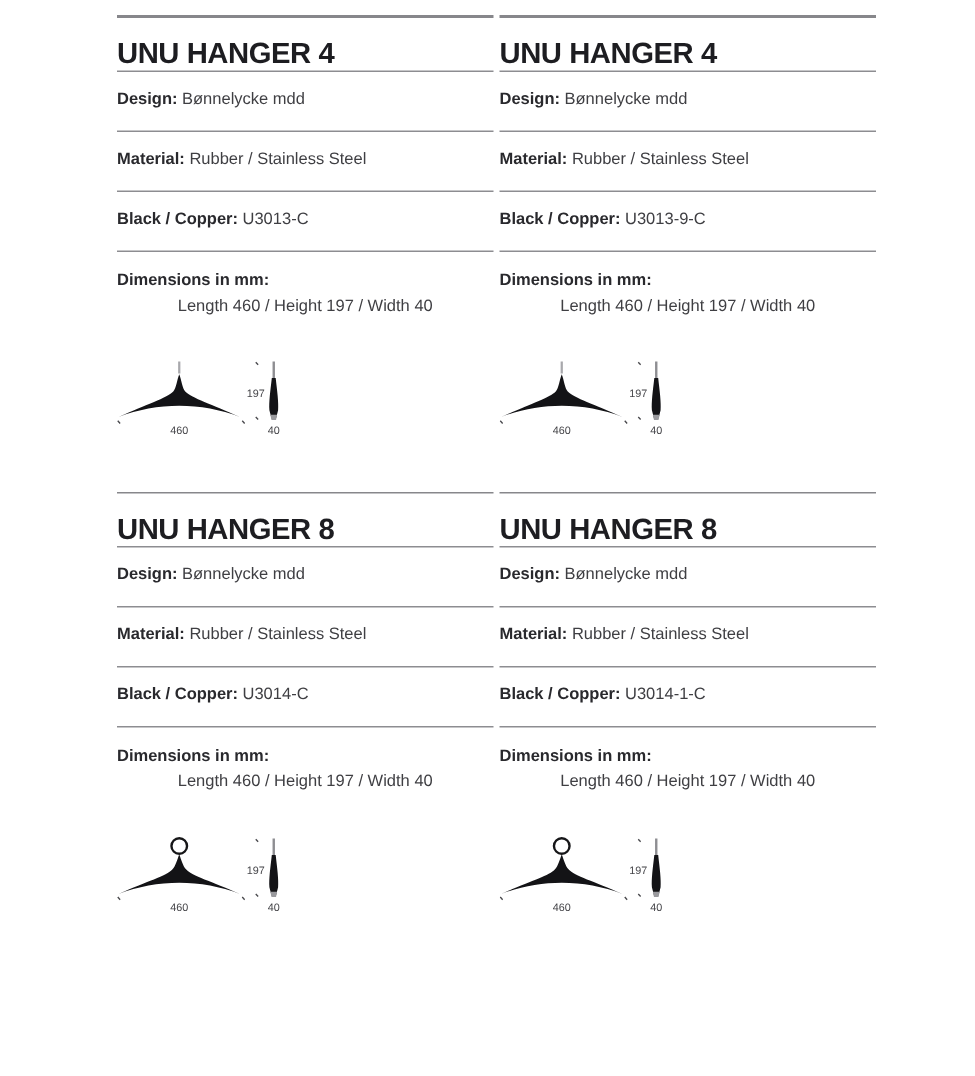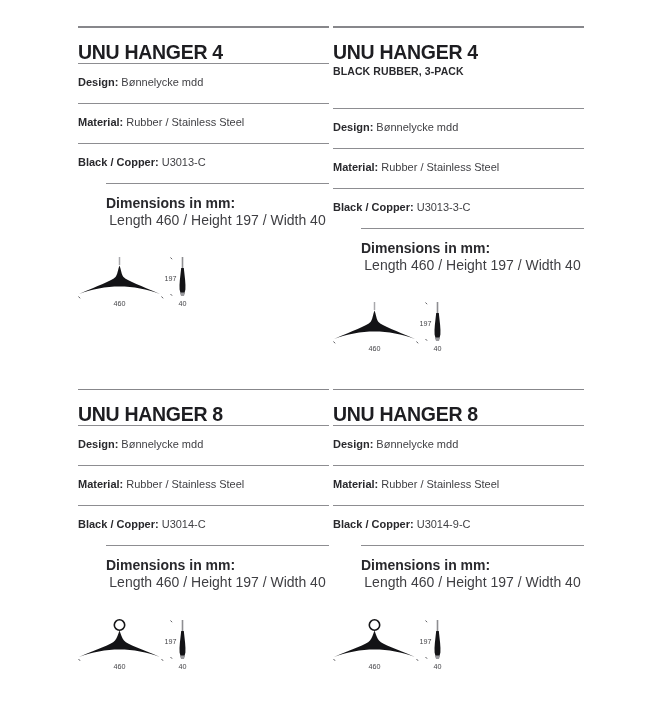--- a/index.html
+++ b/index.html
@@ -1,20 +1,20 @@
 <!DOCTYPE html>
 <html><head>
 <meta charset="utf-8">
 <style>
   html,body { margin:0; padding:0; background:#ffffff; }
   .page {
     position:relative;
     width:650px; height:717px;
     box-sizing:border-box;
-    padding:26px 0 0 78px;
+    padding:10px 0 0 78px;
     background:#ffffff;
     font-family:"Liberation Sans", sans-serif;
     overflow:hidden;
   }
   .grid {
     display:grid;
     grid-template-columns:251px 251px;
     column-gap:4px;
     row-gap:33px;
   }
@@ -36,23 +36,22 @@
     border-top:1.4px solid #8d8d91;
     padding:12px 0 14px;
     font-size:11px; line-height:13px;
     white-space:nowrap;
   }
   .spec-label { font-weight:700; color:#29292d; margin-right:3px; }
   .spec-value { font-weight:400; color:#3f3f43;text-align:center; }
   .dims {
     border-top:1.4px solid #8d8d91;
     padding-top:11px;
-    font-size:14px; line-height:17px;
+    font-size:11px; line-height:17px;
     white-space:nowrap;
-    margin-left:28px;
   }
   .dims .spec-label { display:block; }
   .dims .spec-value { display:block; }
   .diagram { display:block; margin-top:24px; }
   .dim-num {
     font-size:7.2px;
     fill:#454549;
     font-family:"Liberation Sans", sans-serif;
   }
 </style>
@@ -92,29 +91,28 @@
           <path d="M92.5,4.5 l1.6,1.7 M92.5,41 l1.6,1.7" stroke="#4a4a4e" stroke-width="0.9" fill="none"></path>
           <text class="dim-num" x="98.5" y="27.5" text-anchor="end">197</text>
           <text class="dim-num" x="104.5" y="52.5" text-anchor="middle">40</text>
         </g>
       </svg>
     </section>
 
     <section class="card">
       <div class="topline"></div>
       <h2 class="title">UNU HANGER 4</h2>
-      <div class="subtitle">BLACK RUBBER, 3-PACK</div>
-      <div class="spec-row">
-        <span class="spec-label">Design:</span><span class="spec-value">Bønnelycke mdd</span>
-      </div>
-      <div class="spec-row">
-        <span class="spec-label">Material:</span><span class="spec-value">Rubber / Stainless Steel</span>
-      </div>
-      <div class="spec-row">
-        <span class="spec-label">Black / Copper:</span><span class="spec-value">U3013-3-C</span>
+      <div class="spec-row">
+        <span class="spec-label">Design:</span><span class="spec-value">Bønnelycke mdd</span>
+      </div>
+      <div class="spec-row">
+        <span class="spec-label">Material:</span><span class="spec-value">Rubber / Stainless Steel</span>
+      </div>
+      <div class="spec-row">
+        <span class="spec-label">Black / Copper:</span><span class="spec-value">U3013-9-C</span>
       </div>
       <div class="dims">
         <span class="spec-label">Dimensions in mm:</span>
         <span class="spec-value">Length 460 / Height 197 / Width 40</span>
       </div>
       <svg class="diagram" width="251" height="58" viewBox="0 0 251 58">
         <g>
           <path d="M41.5,12 L41.5,4" stroke="#a8a8ac" stroke-width="1.5" fill="none"></path>
           <path d="M1,41 C20,32.5 33,28.5 37.5,24 C39.5,22 40,16 41.5,12.5 C43,16 43.5,22 45.5,24 C50,28.5 63,32.5 82,41 C56,31 27,31 1,41 Z" fill="#131316"></path>
           <path d="M0.5,43.5 l1.6,1.8 M83.5,43.5 l1.6,1.8" stroke="#4a4a4e" stroke-width="0.9" fill="none"></path>
@@ -168,21 +166,21 @@
     <section class="card">
       <div class="topline"></div>
       <h2 class="title">UNU HANGER 8</h2>
       <div class="spec-row">
         <span class="spec-label">Design:</span><span class="spec-value">Bønnelycke mdd</span>
       </div>
       <div class="spec-row">
         <span class="spec-label">Material:</span><span class="spec-value">Rubber / Stainless Steel</span>
       </div>
       <div class="spec-row">
-        <span class="spec-label">Black / Copper:</span><span class="spec-value">U3014-9-C</span>
+        <span class="spec-label">Black / Copper:</span><span class="spec-value">U3014-1-C</span>
       </div>
       <div class="dims">
         <span class="spec-label">Dimensions in mm:</span>
         <span class="spec-value">Length 460 / Height 197 / Width 40</span>
       </div>
       <svg class="diagram" width="251" height="58" viewBox="0 0 251 58">
         <g>
           <circle cx="41.5" cy="10" r="5.2" fill="none" stroke="#161618" stroke-width="1.6"></circle>
           <path d="M1,42 C20,33.5 33,30 37,25.5 C39,23.5 40.2,19 41.5,15.5 C42.8,19 44,23.5 46,25.5 C50,30 63,33.5 82,42 C56,32 27,32 1,42 Z" fill="#131316"></path>
           <path d="M0.5,44 l1.6,1.8 M83.5,44 l1.6,1.8" stroke="#4a4a4e" stroke-width="0.9" fill="none"></path>

